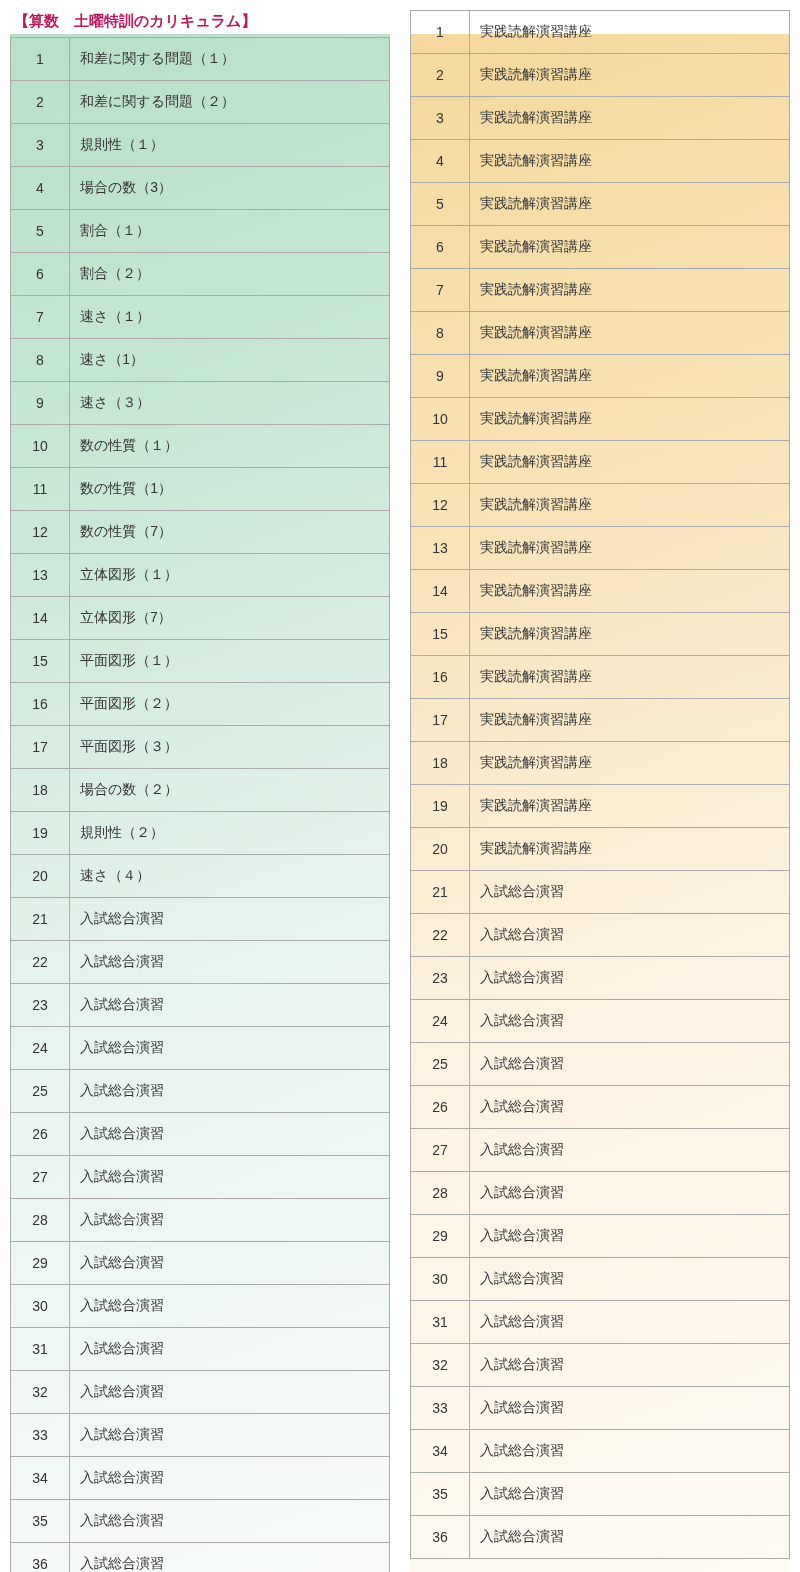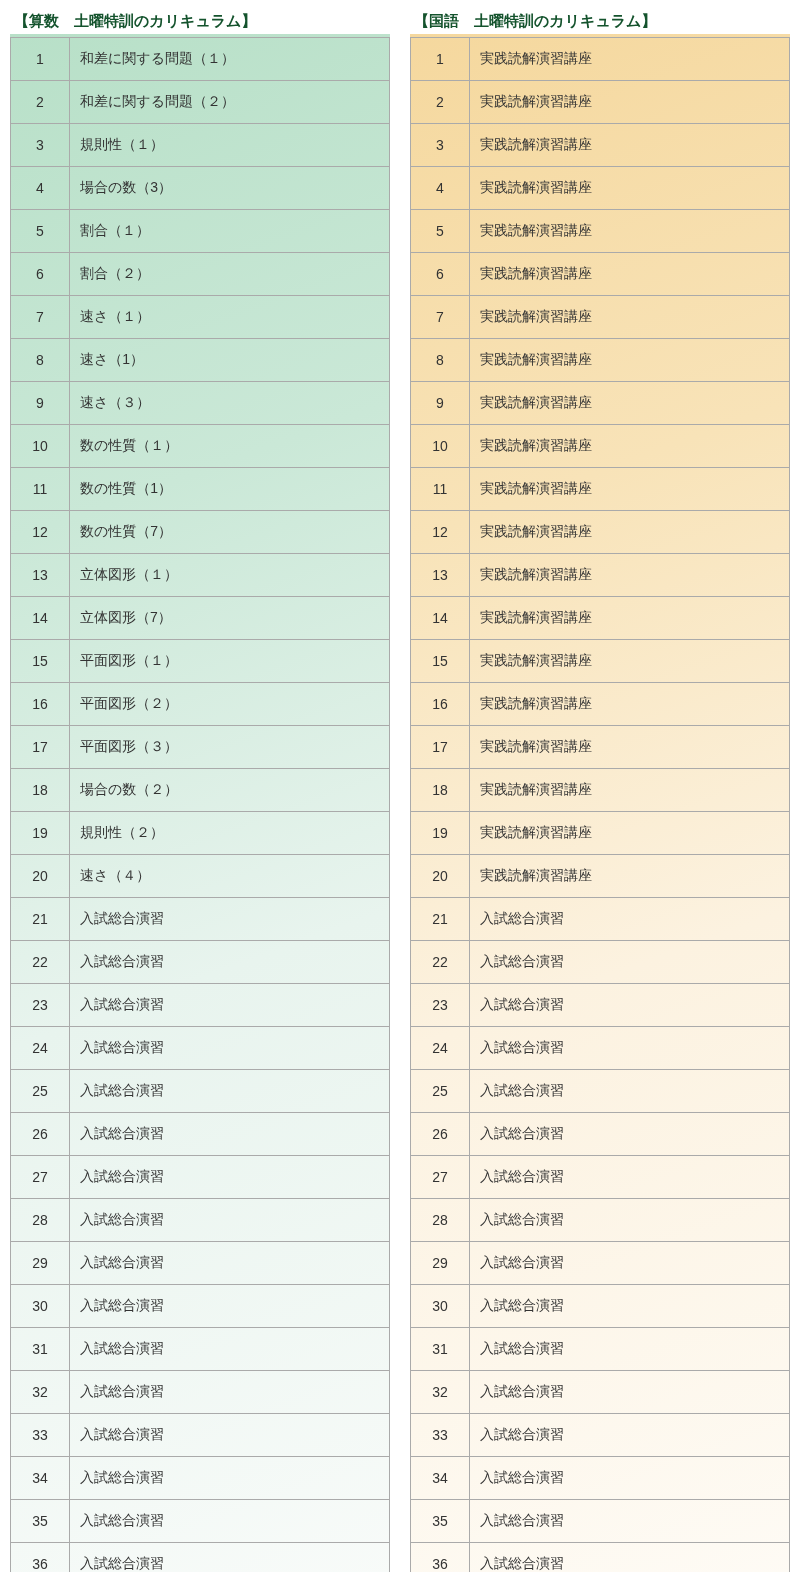--- a/index.html
+++ b/index.html
@@ -30,21 +30,21 @@
     top: 24px;
     left: 0;
     right: 0;
     bottom: 0;
     z-index: 0;
   }
   .heading {
     font-weight: bold;
     font-size: 15px;
     padding: 2px 4px 6px 4px;
-    color: #14532d;
+    color: #be185d;
   }
   table {
     position: relative;
     z-index: 1;
     width: 100%;
     border-collapse: collapse;
     border: 1px solid #666;
   }
   td {
     border: 1px solid #aaa;
@@ -215,21 +215,20 @@
           </tr>
           <tr>
             <td class="num">36</td>
             <td>入試総合演習</td>
           </tr>
         </tbody>
     </table>
   </div>
 
   <div class="col col-orange">
-    <div class="heading">【国語　土曜特訓のカリキュラム】</div>
     <div class="bg"></div>
     <table>
       <tbody id="right-body">
           <tr>
             <td class="num">1</td>
             <td>実践読解演習講座</td>
           </tr>
           <tr>
             <td class="num">2</td>
             <td>実践読解演習講座</td>

